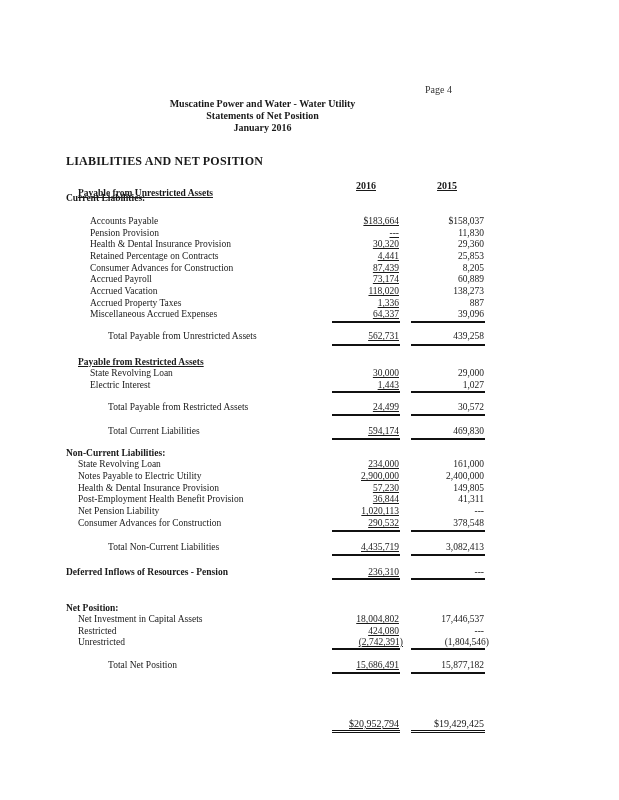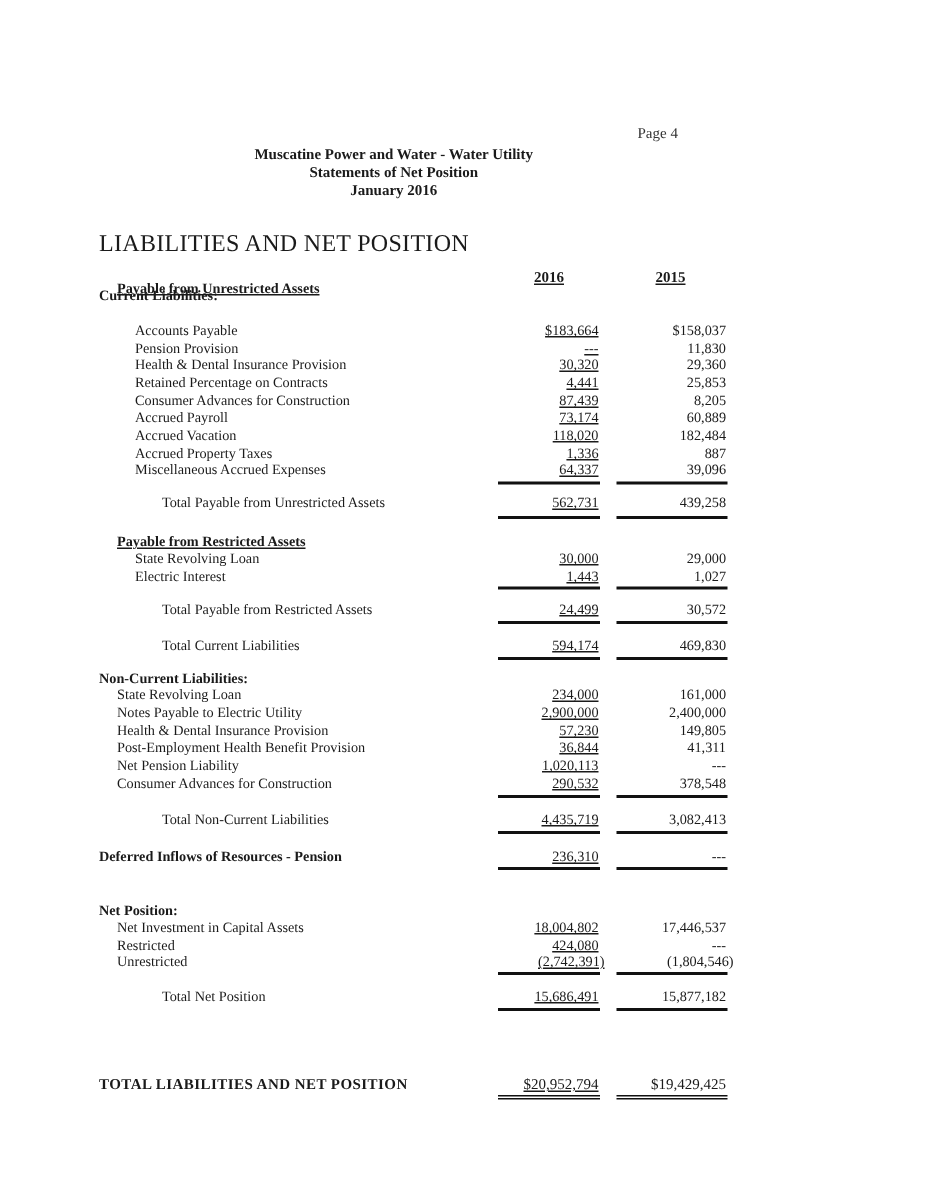--- a/index.html
+++ b/index.html
@@ -1,20 +1,20 @@
 <!DOCTYPE html>
 <html><head>
 <meta charset="utf-8">
 <style>
   html, body { margin: 0; padding: 0; background: #ffffff; }
   body { width: 619px; height: 800px; position: relative; overflow: hidden;
          font-family: "Liberation Serif", "DejaVu Serif", serif; color: #1a1a1a; }
   .page-num { position: absolute; left: 425px; top: 84px; font-size: 10px; color: #333; }
   .hdr { position: absolute; left: 150px; width: 225px; text-align: center; font-size: 10px; font-weight: bold; }
-  .sec-title { position: absolute; left: 66px; top: 154px; font-size: 16px; font-weight: normal; letter-spacing: 0.2px; }
+  .sec-title { position: absolute; left: 66px; top: 154px; font-size: 12px; font-weight: bold; letter-spacing: 0.2px; }
   .colhead { position: absolute; top: 180px; font-size: 10px; font-weight: bold; text-decoration: underline; text-align: center; width: 40px; }
   .row { position: absolute; left: 0; width: 619px; height: 12px; font-size: 9.5px; }
   .lbl { position: absolute; white-space: nowrap; }
   .v1, .v2 { position: absolute; text-align: right; white-space: nowrap; }
   .v1 { left: 333px; width: 66px; text-decoration: underline; }
   .v2 { left: 413px; width: 71px; }
   .bold { font-weight: bold; }
   .ul { text-decoration: underline; }
   .line { position: absolute; height: 1.5px; background: #111; }
   .l1 { left: 332px; width: 68px; }
@@ -69,21 +69,21 @@
       <span class="v2">8,205</span>
     </div>
   <div class="row" style="top:274px">
       <span class="lbl" style="left:90px">Accrued Payroll</span>
       <span class="v1">73,174</span>
       <span class="v2">60,889</span>
     </div>
   <div class="row" style="top:286px">
       <span class="lbl" style="left:90px">Accrued Vacation</span>
       <span class="v1">118,020</span>
-      <span class="v2">182,484</span>
+      <span class="v2">138,273</span>
     </div>
   <div class="row" style="top:298px">
       <span class="lbl" style="left:90px">Accrued Property Taxes</span>
       <span class="v1">1,336</span>
       <span class="v2">887</span>
     </div>
   <div class="row" style="top:309px">
       <span class="lbl" style="left:90px">Miscellaneous Accrued Expenses</span>
       <span class="v1">64,337</span>
       <span class="v2">39,096</span>
@@ -206,19 +206,18 @@
 
   <div class="row" style="top:660px">
       <span class="lbl" style="left:108px">Total Net Position</span>
       <span class="v1">15,686,491</span>
       <span class="v2">15,877,182</span>
     </div>
   <div class="line l1" style="top:672px"></div>
   <div class="line l2" style="top:672px"></div>
 
   <div class="row" style="top:718px; font-size:10px">
-      <span class="lbl bold" style="left:66px; letter-spacing:0.3px">TOTAL LIABILITIES AND NET POSITION</span>
       <span class="v1">$20,952,794</span>
       <span class="v2">$19,429,425</span>
     </div>
   <div class="line l1 dbl" style="top:730px"></div>
   <div class="line l2 dbl" style="top:730px"></div>
 </div>
 
 </body></html>

